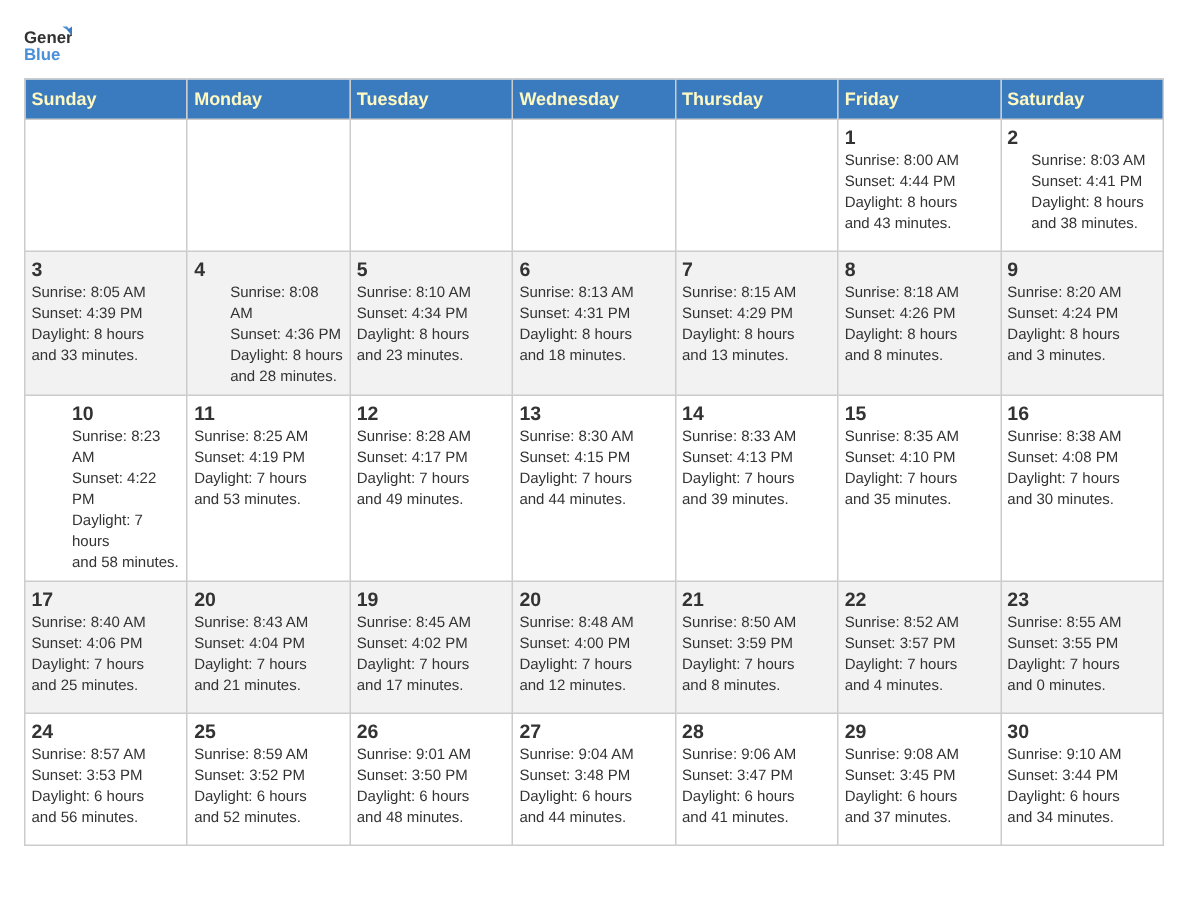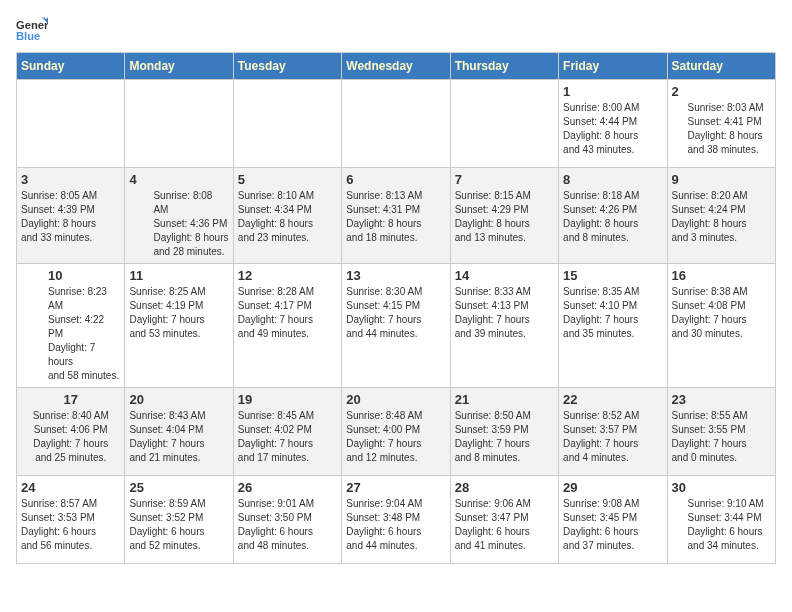--- a/index.html
+++ b/index.html
@@ -226,21 +226,21 @@
         </td>
         <td style="background-color: rgb(255, 255, 255);">
           <span class="day-number">16</span>
           <div class="day-info" style="white-space: pre-line;">Sunrise: 8:38 AM
 Sunset: 4:08 PM
 Daylight: 7 hours
 and 30 minutes.</div>
         </td>
       </tr>
       <tr style="background-color: rgb(242, 242, 242);">
-        <td style="background-color: rgb(242, 242, 242); text-align: center;">
+        <td style="background-color: rgb(242, 242, 242);">
           <span class="day-number">17</span>
           <div class="day-info" style="white-space: pre-line;">Sunrise: 8:40 AM
 Sunset: 4:06 PM
 Daylight: 7 hours
 and 25 minutes.</div>
         </td>
         <td style="background-color: rgb(242, 242, 242);">
           <span class="day-number">20</span>
           <div class="day-info" style="white-space: pre-line;">Sunrise: 8:43 AM
 Sunset: 4:04 PM
@@ -321,20 +321,20 @@
         </td>
         <td style="background-color: rgb(255, 255, 255);">
           <span class="day-number">29</span>
           <div class="day-info" style="white-space: pre-line;">Sunrise: 9:08 AM
 Sunset: 3:45 PM
 Daylight: 6 hours
 and 37 minutes.</div>
         </td>
         <td style="background-color: rgb(255, 255, 255);">
           <span class="day-number">30</span>
-          <div class="day-info" style="white-space: pre-line; margin-left: 16px;">Sunrise: 9:10 AM
+          <div class="day-info" style="white-space: pre-line;">Sunrise: 9:10 AM
 Sunset: 3:44 PM
 Daylight: 6 hours
 and 34 minutes.</div>
         </td>
       </tr>
     </tbody>
 </table>
 
 </body></html>

